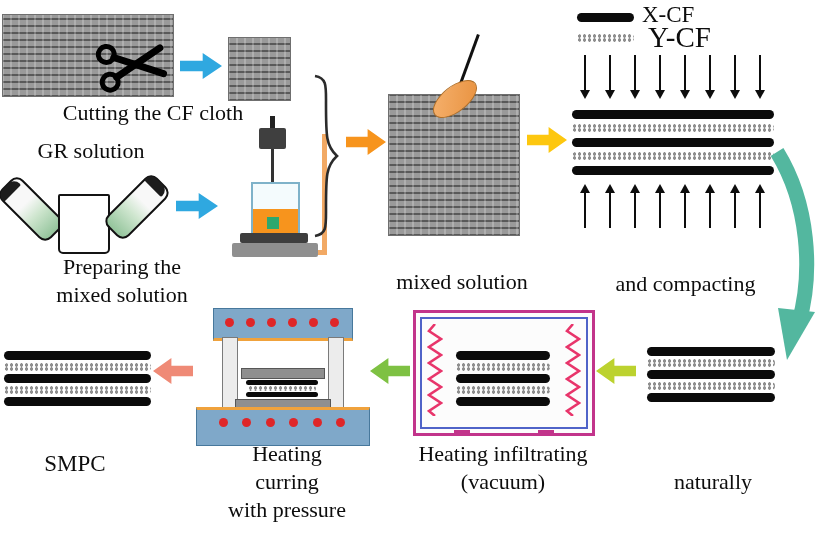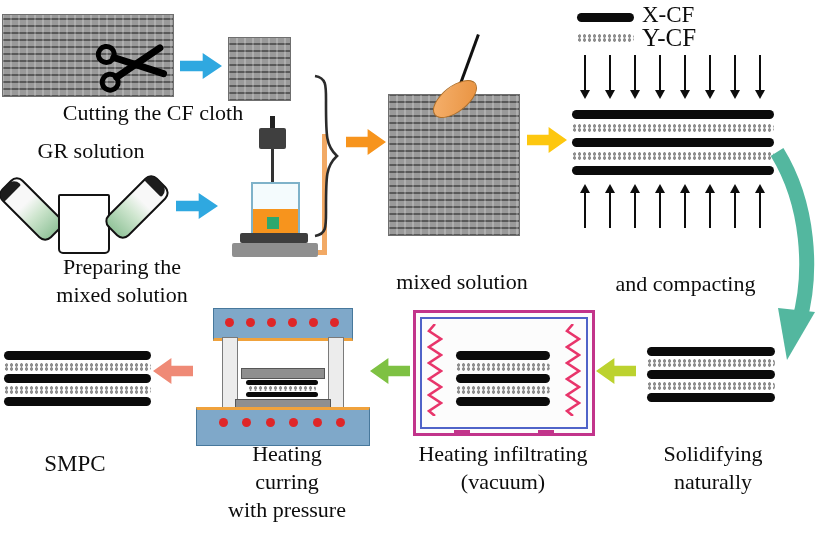--- a/index.html
+++ b/index.html
@@ -88,21 +88,21 @@
   <div style="position:absolute;left:477px;top:34px;width:2.5px;height:74px;background:#111;transform:rotate(20deg);transform-origin:top left"></div>
   <div style="position:absolute;left:429px;top:86px;width:50px;height:24px;border-radius:50%;background:linear-gradient(135deg,#f6b26f,#e8913e);border:1.5px solid #b06f28;transform:rotate(-38deg)"></div>
   <div class="lbl" style="left:352px;top:268px;width:220px">mixed solution</div>
   <div class="h-arrow" style="left:527px;top:126px;width:40px;height:28px">
       <i style="background:#fdc70f"></i>
     </div>
 
   <div class="bar-x" style="left:577px;top:13px;width:57px"></div>
   <div class="lbl" style="left:642px;top:1px;width:75px;text-align:left;font-size:23px">X-CF</div>
   <div class="bar-y" style="left:577px;top:34px;width:57px"></div>
-  <div class="lbl" style="left:642px;top:24px;width:75px;text-align:left;font-size:25px">Y-CF</div>
+  <div class="lbl" style="left:642px;top:24px;width:75px;text-align:center;font-size:29px">Y-CF</div>
 
   <div class="v-arrow down" style="left:584px;top:55px;height:40px"></div>
   <div class="v-arrow down" style="left:609px;top:55px;height:40px"></div>
   <div class="v-arrow down" style="left:634px;top:55px;height:40px"></div>
   <div class="v-arrow down" style="left:659px;top:55px;height:40px"></div>
   <div class="v-arrow down" style="left:684px;top:55px;height:40px"></div>
   <div class="v-arrow down" style="left:709px;top:55px;height:40px"></div>
   <div class="v-arrow down" style="left:734px;top:55px;height:40px"></div>
   <div class="v-arrow down" style="left:759px;top:55px;height:40px"></div>
 
@@ -126,21 +126,20 @@
   <svg style="position:absolute;left:771px;top:146px" width="46" height="218" viewBox="0 0 46 218">
     <path d="M6 6 C 38 58, 42 126, 28 176" fill="none" stroke="#53b79f" stroke-width="15"></path>
     <path d="M44 166 L16 214 L7 162 Z" fill="#53b79f"></path>
   </svg>
 
   <div class="bar-x" style="left:647px;top:347px;width:128px"></div>
   <div class="bar-y" style="left:647px;top:359px;width:128px"></div>
   <div class="bar-x" style="left:647px;top:370px;width:128px"></div>
   <div class="bar-y" style="left:647px;top:382px;width:128px"></div>
   <div class="bar-x" style="left:647px;top:393px;width:128px"></div>
-  <div class="lbl" style="left:623px;top:440px;width:180px">Solidifying</div>
   <div class="lbl" style="left:623px;top:468px;width:180px">naturally</div>
 
   <div class="h-arrow left" style="left:596px;top:357px;width:40px;height:28px">
       <i style="background:#bcd22f"></i>
     </div>
 
   <div style="position:absolute;left:413px;top:310px;width:176px;height:120px;border:3px solid #c2348b;background:#fcfcfc">
     <div style="position:absolute;left:4px;top:4px;right:4px;bottom:4px;border:2px solid #4f63c8"></div>
     <svg style="position:absolute;left:11px;top:11px" width="16" height="92" viewBox="0 0 16 92">
       <polyline points="8,0 2,7 14,15 2,23 14,31 2,39 14,47 2,55 14,63 2,71 14,79 2,87 8,92" fill="none" stroke="#e8356b" stroke-width="2.6"></polyline>

